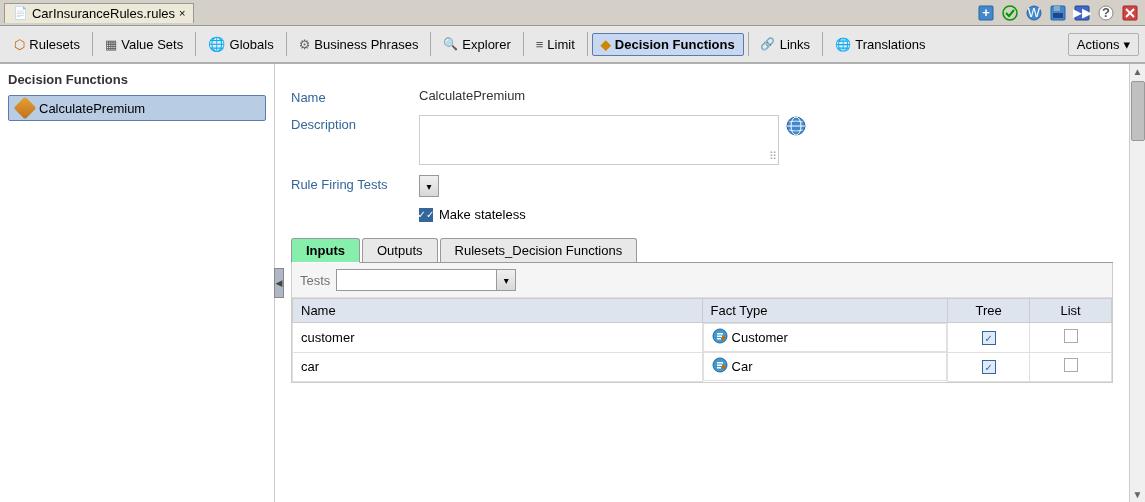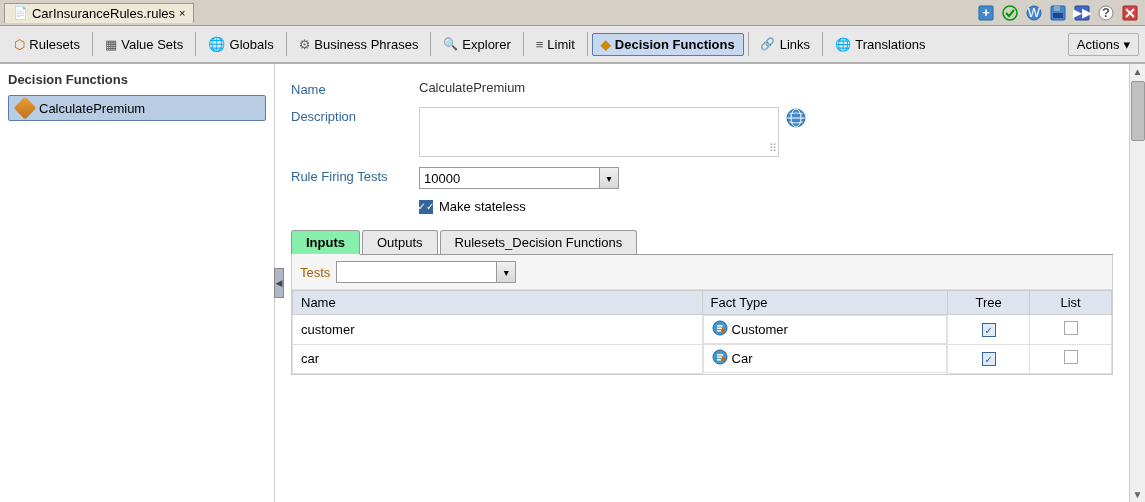--- a/index.html
+++ b/index.html
@@ -132,21 +132,21 @@
       font-size: 10px;
     }
     .left-panel-wrapper {
       position: relative;
     }
 
     
     .right-panel {
       flex: 1;
       background: white;
-      padding: 16px 16px;
+      padding: 24px 16px;
       overflow-y: auto;
       position: relative;
     }
 
     .form-row {
       display: flex;
       align-items: flex-start;
       margin-bottom: 10px;
       gap: 8px;
     }
@@ -255,21 +255,21 @@
     }
     .tests-row {
       display: flex;
       align-items: center;
       gap: 6px;
       padding: 6px 8px;
       border-bottom: 1px solid #ddd;
       background: #f5f5f5;
     }
     .tests-label {
-      color: #a16207;
+      color: #737373;
       font-size: 13px;
     }
     .tests-select {
       display: flex;
       align-items: center;
     }
     .tests-select-box {
       width: 160px;
       height: 22px;
       border: 1px solid #999;
@@ -471,21 +471,20 @@
             <path d="M4,15 Q11,17 18,15" fill="none" stroke="white" stroke-width="0.8"></path>
           </svg>
         </div>
         <div style="position:absolute;bottom:2px;right:2px;color:#aaa;font-size:11px;">⠿</div>
       </div>
     </div>
 
     <div class="form-row">
       <div class="form-label">Rule Firing Tests</div>
       <div class="firing-limit-select">
-        <input class="firing-limit-input" value="10000" readonly="" style="width: 180px; height: 22px; border-top: 1px solid rgb(153, 153, 153); border-bottom: 1px solid rgb(153, 153, 153); border-left: 1px solid rgb(153, 153, 153); border-image: initial; padding: 0px 4px; font-size: 13px; border-right: none;">
         <div class="firing-limit-arrow" style="width:20px;height:22px;border:1px solid #999;background:linear-gradient(to bottom,#f0f0f0,#d8d8d8);display:flex;align-items:center;justify-content:center;cursor:pointer;">▾</div>
       </div>
     </div>
 
 
     <div class="checkbox-row">
       <div class="checkbox-input checked" style="width:14px;height:14px;border:1px solid #336699;background:#336699;display:inline-flex;align-items:center;justify-content:center;">
         <span style="color:white;font-size:10px;">✓</span>
       </div>
       <span>Make stateless</span>

